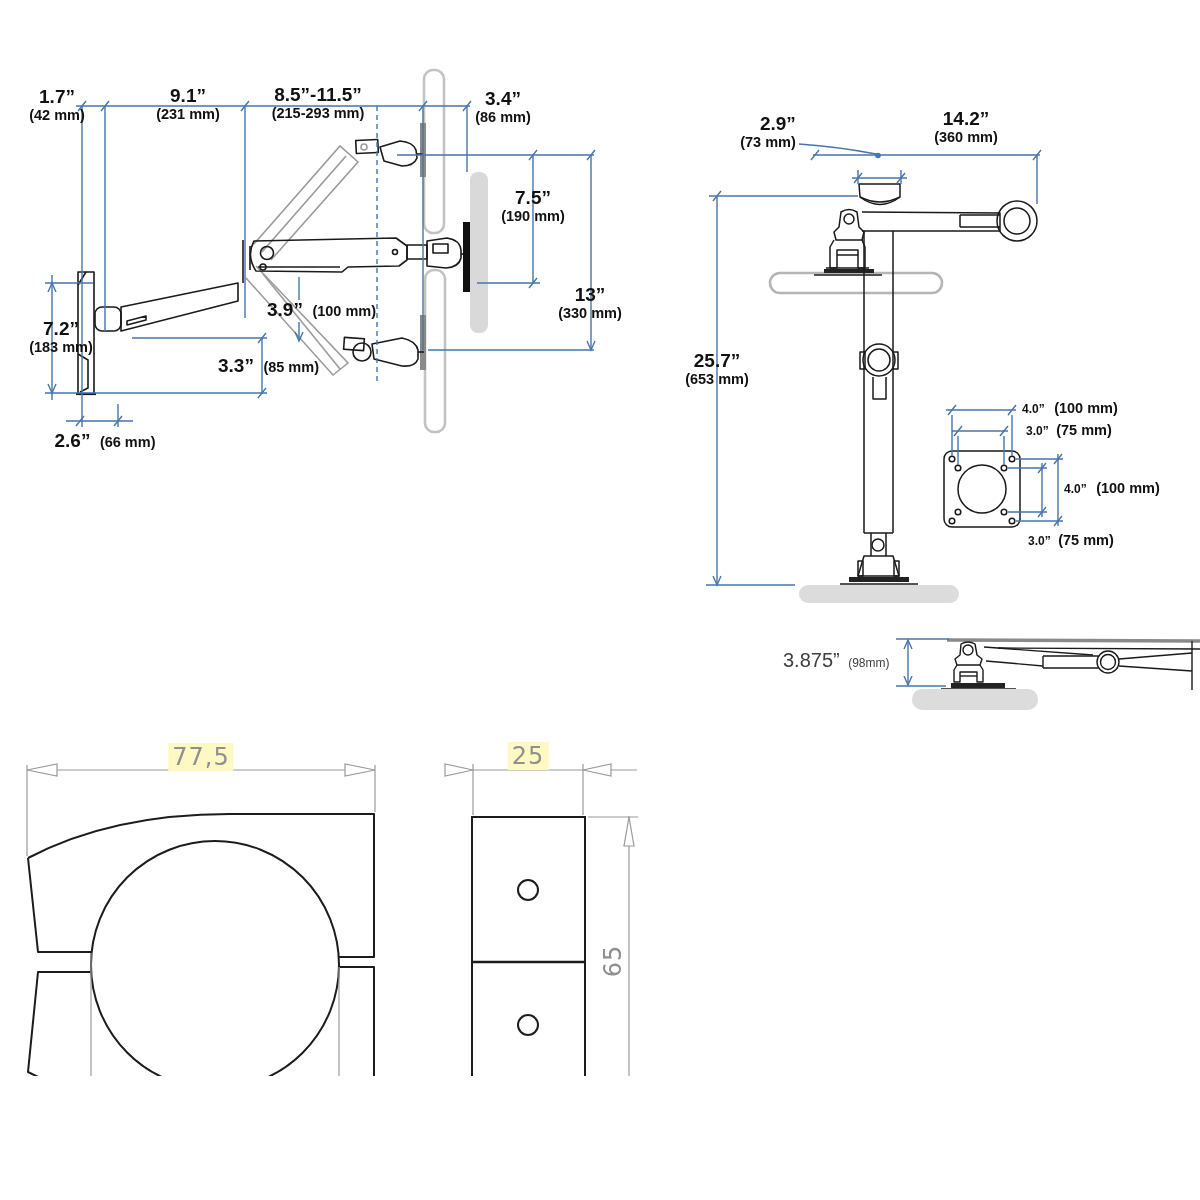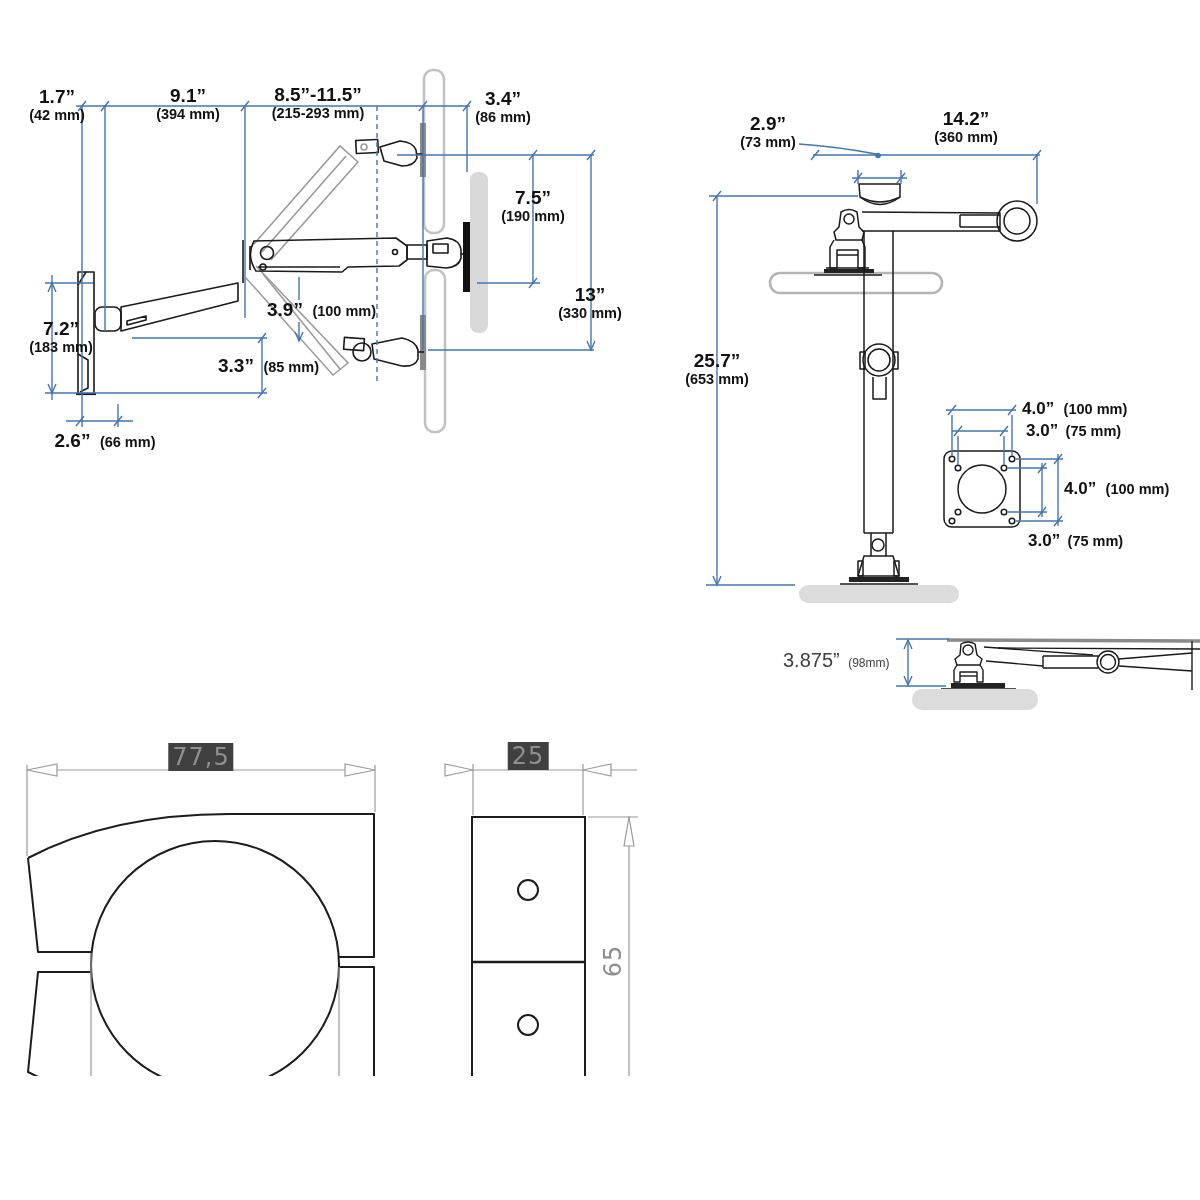--- a/index.html
+++ b/index.html
@@ -6,26 +6,26 @@
   .canvas{position:relative;width:1200px;height:1076px;background:#fff;overflow:hidden;
           font-family:"Liberation Sans",sans-serif;}
   .canvas svg{position:absolute;left:0;top:0;}
   .lbl{position:absolute;color:#111;font-weight:bold;text-align:center;line-height:1.12;white-space:nowrap;}
   .lbl.center{transform:translateX(-50%);}
   .lbl .in{font-size:19px;display:block;}
   .lbl .mm{font-size:14.5px;display:block;}
   .lbl.one .in,.lbl.one .mm{display:inline-block;}
   .lbl.one .mm{margin-left:5px;}
   .lbl.one.tight .mm{margin-left:3px;}
-  .lbl.sm .in{font-size:17px;}
+  .lbl.sm .in{font-size:12px;}
   .lbl.thin{font-weight:normal;color:#3f3f3f;}
   .lbl.thin .in{font-size:20px;display:inline-block;}
   .lbl.thin .mm{font-size:12px;display:inline-block;margin-left:4px;}
   .cad{position:absolute;color:#8f8f8f;font-size:24px;font-weight:normal;letter-spacing:1px;
-       font-family:"DejaVu Sans",sans-serif;white-space:nowrap;background:#404040;padding:0 4px;}
+       font-family:"DejaVu Sans",sans-serif;white-space:nowrap;background:#fef9c3;padding:0 4px;}
   .cad.center{transform:translateX(-50%);}
   .cad.rot{transform:translate(-50%,-50%) rotate(-90deg);background:transparent;}
 </style>
 </head>
 <body>
 
 <div class="canvas">
 
 <svg width="1200" height="1200" viewBox="0 0 1200 1200">
 
@@ -269,21 +269,21 @@
 
   <rect x="6" y="1180" width="11" height="11" fill="#e2e2e2"></rect>
 </svg>
 
   <div class="lbl center" style="left:57px;top:86px;">
     <span class="in">1.7”</span>
     <span class="mm">(42 mm)</span>
   </div>
   <div class="lbl center" style="left:188px;top:85px;">
     <span class="in">9.1”</span>
-    <span class="mm">(394 mm)</span>
+    <span class="mm">(231 mm)</span>
   </div>
   <div class="lbl center" style="left:318px;top:84px;">
     <span class="in">8.5”-11.5”</span>
     <span class="mm">(215-293 mm)</span>
   </div>
   <div class="lbl center" style="left:503px;top:88px;">
     <span class="in">3.4”</span>
     <span class="mm">(86 mm)</span>
   </div>
   <div class="lbl center" style="left:533px;top:187px;">
@@ -304,21 +304,21 @@
   </div>
   <div class="lbl one" style="left:218px;top:355px;">
     <span class="in">3.3”</span>
     <span class="mm">(85 mm)</span>
   </div>
   <div class="lbl one center" style="left:105px;top:430px;">
     <span class="in">2.6”</span>
     <span class="mm">(66 mm)</span>
   </div>
 
-  <div class="lbl center" style="left:768px;top:113px;">
+  <div class="lbl center" style="left:768px;top:113px;text-align:right;">
     <span class="in">2.9”</span>
     <span class="mm">(73 mm)</span>
   </div>
   <div class="lbl center" style="left:966px;top:108px;">
     <span class="in">14.2”</span>
     <span class="mm">(360 mm)</span>
   </div>
   <div class="lbl center" style="left:717px;top:350px;">
     <span class="in">25.7”</span>
     <span class="mm">(653 mm)</span>

